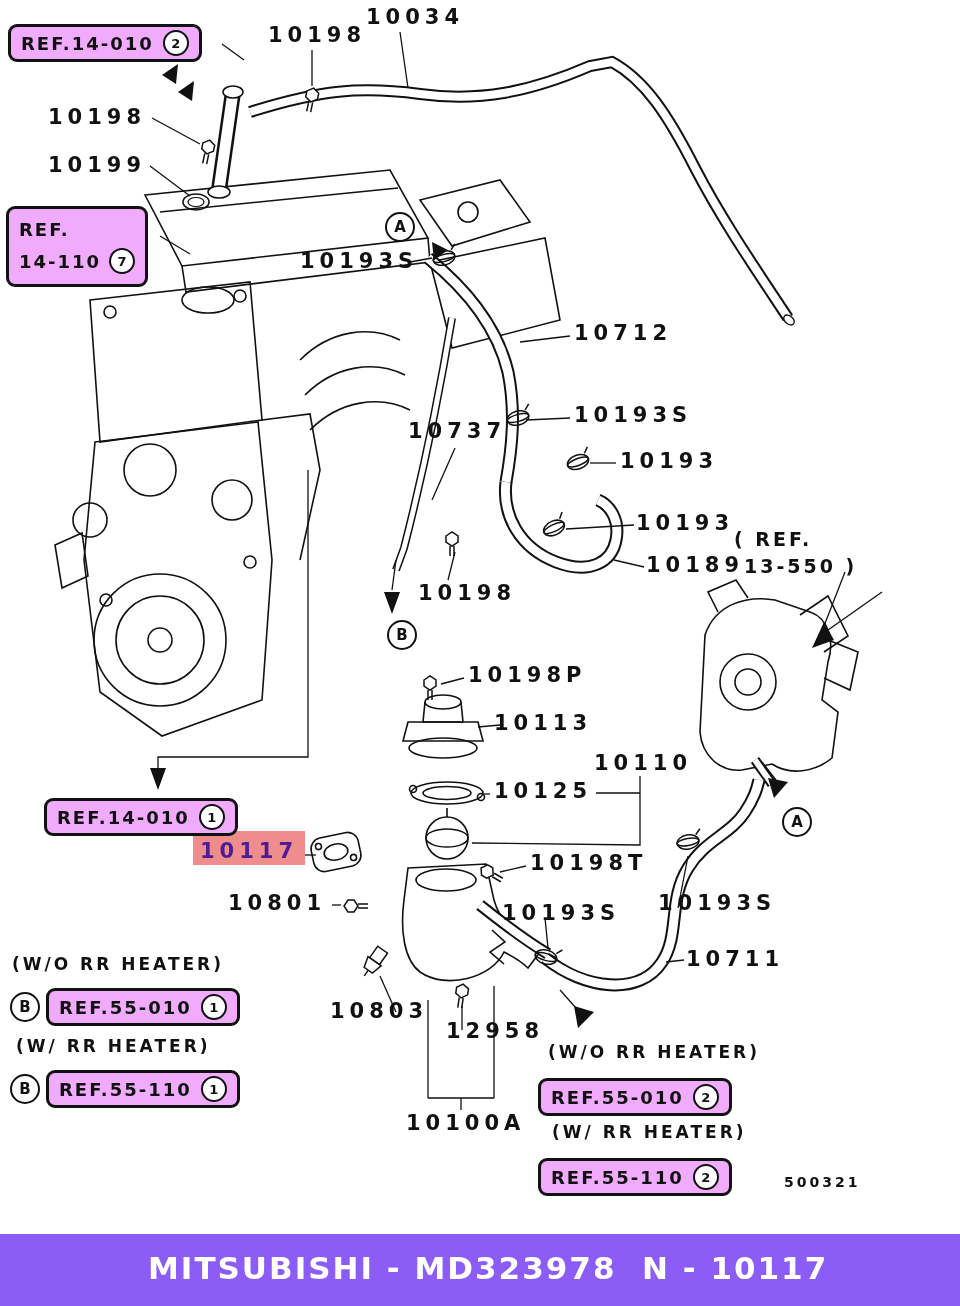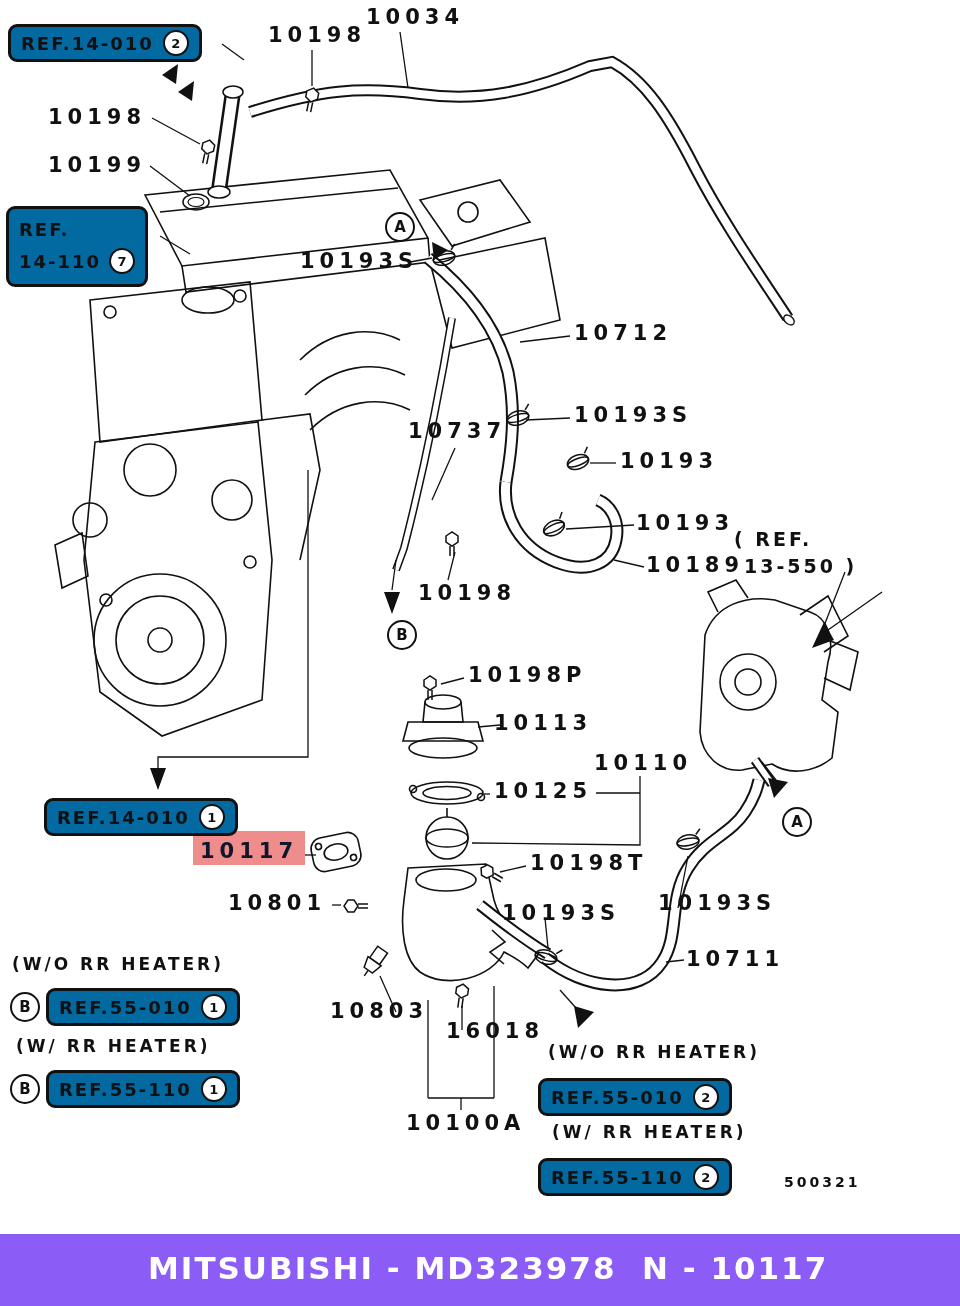--- a/index.html
+++ b/index.html
@@ -5,23 +5,23 @@
   html,body{margin:0;padding:0;background:#fff;}
   .page{
     position:relative;width:960px;height:1306px;overflow:hidden;background:#fff;
     font-family:"DejaVu Sans","Liberation Sans",sans-serif;color:#111;
   }
   svg{position:absolute;left:0;top:0;}
   .part-label{
     position:absolute;font-weight:700;font-size:21px;letter-spacing:5px;
     white-space:nowrap;color:#111;line-height:1.1;
   }
-  .hl{background:#ef8d8d;padding:8px 7px 2px 7px;color:#0f172a;}
+  .hl{background:#ef8d8d;padding:8px 7px 2px 7px;color:#4c1d95;}
   .ref-box{
-    position:absolute;border:3px solid #111;border-radius:9px;background:#0369a1;
+    position:absolute;border:3px solid #111;border-radius:9px;background:#f0abfc;
     padding:3px 10px;font-weight:700;font-size:18px;letter-spacing:2px;
     display:flex;align-items:center;gap:9px;white-space:nowrap;
   }
   .ref-box .circ,.circ{
     display:inline-flex;width:22px;height:22px;border:2.5px solid #111;border-radius:50%;
     align-items:center;justify-content:center;font-size:13px;font-weight:700;letter-spacing:0;
     flex:0 0 auto;background:#fff;
   }
   .ref-box.two-line{display:block;padding:10px 10px;}
   .ref-box.two-line .row{display:flex;align-items:center;gap:8px;margin-top:8px;}
@@ -234,21 +234,21 @@
   <div class="part-label" style="left:494px;top:712px">10113</div>
   <div class="part-label" style="left:594px;top:752px">10110</div>
   <div class="part-label" style="left:494px;top:780px">10125</div>
   <div class="part-label" style="left:193px;top:840px"><span class="hl">10117</span></div>
   <div class="part-label" style="left:228px;top:892px">10801</div>
   <div class="part-label" style="left:530px;top:852px">10198T</div>
   <div class="part-label" style="left:502px;top:902px">10193S</div>
   <div class="part-label" style="left:658px;top:892px">10193S</div>
   <div class="part-label" style="left:686px;top:948px">10711</div>
   <div class="part-label" style="left:330px;top:1000px">10803</div>
-  <div class="part-label" style="left:446px;top:1020px">16018</div>
+  <div class="part-label" style="left:446px;top:1020px">12958</div>
   <div class="part-label" style="left:406px;top:1112px">10100A</div>
 
   <div class="ref-box" style="left:8px;top:24px">
     <span>REF.14-010</span>
     <span class="circ">2</span>
   </div>
 
   <div class="ref-box two-line" style="left:6px;top:206px">
     <div>REF.</div>
     <div class="row">

